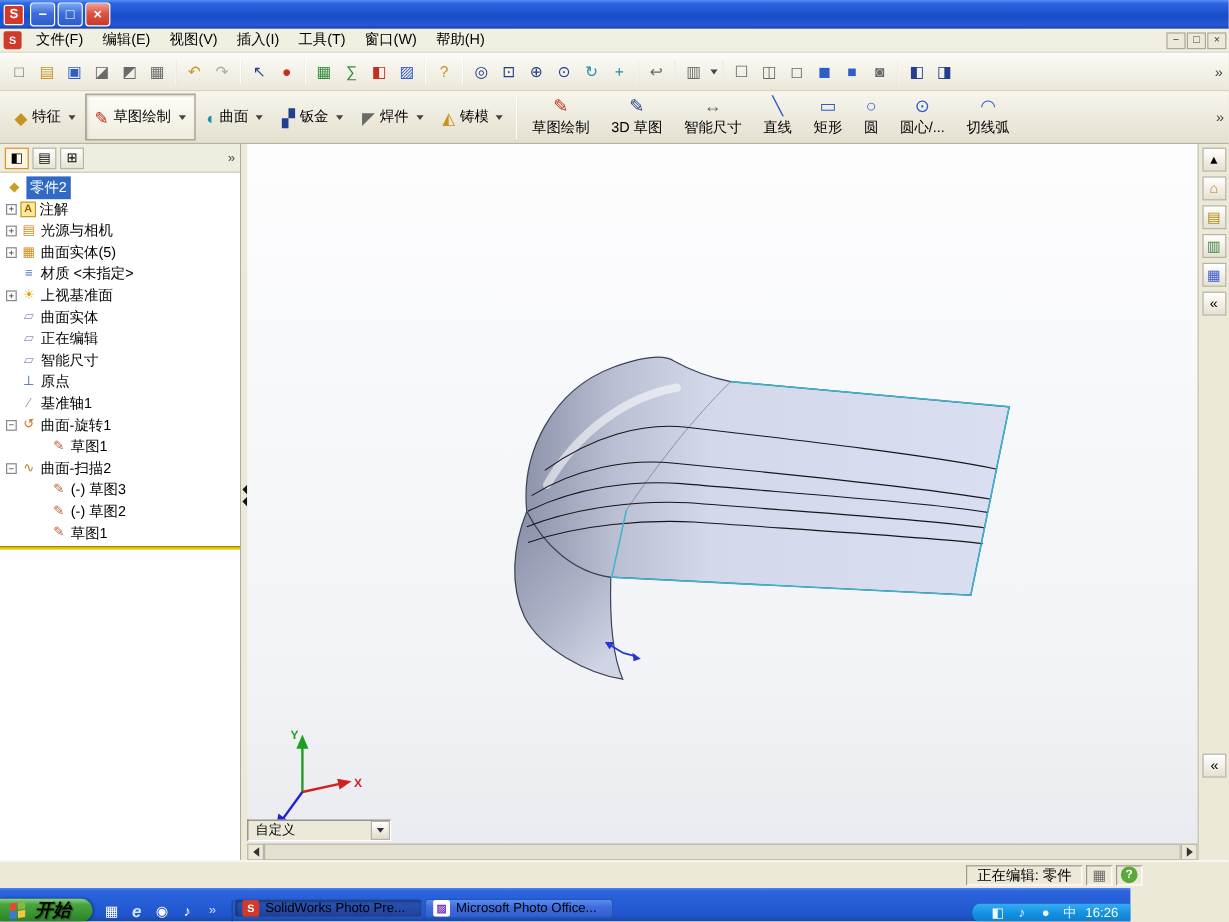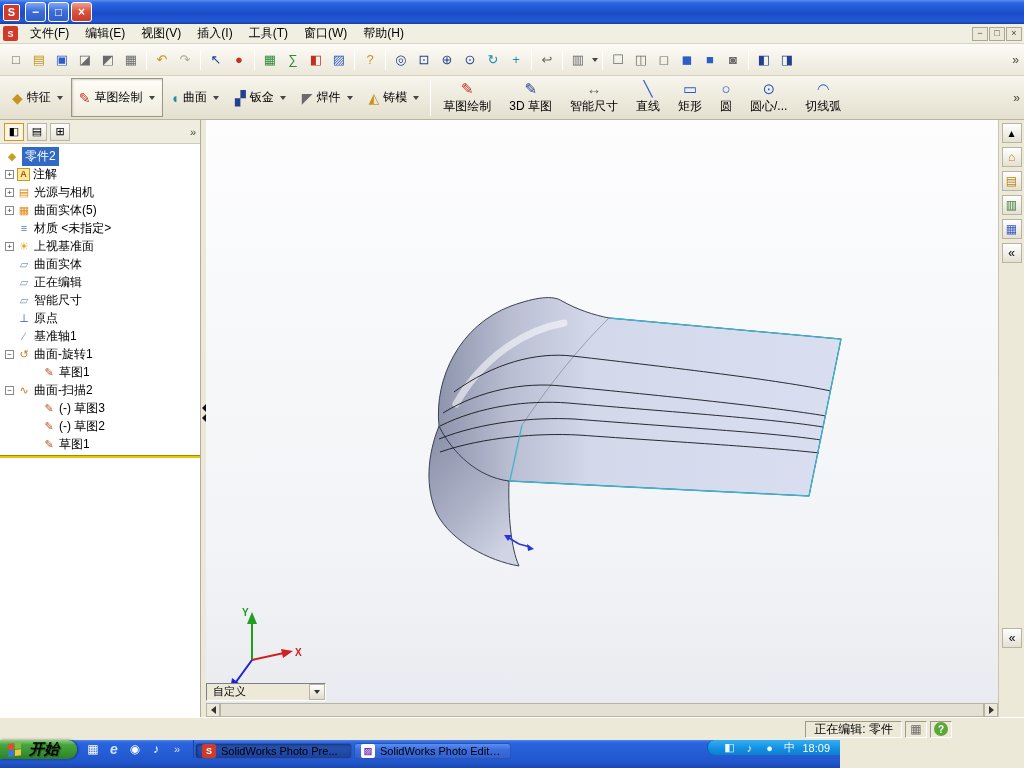--- a/index.html
+++ b/index.html
@@ -87,21 +87,21 @@
 
   
   .statusbar{position:absolute;top:717px;left:0;width:1024px;height:23px;background:#ECE9D8;border-top:1px solid #fff;display:flex;align-items:center;font-size:12px;padding:0 3px;gap:3px;color:#000}
   .sb-fill{flex:1;height:17px}
   .sb-cell{height:17px;display:flex;align-items:center;padding:0 8px;border:1px solid;border-color:#9E9A8A #FFF #FFF #9E9A8A;white-space:nowrap}
   .sb-ic{width:22px;justify-content:center;padding:0}
   .q-badge{width:14px;height:14px;border-radius:50%;background:#5BA839;color:#fff;font-size:10px;font-weight:bold;display:flex;align-items:center;justify-content:center}
   .sb-end{width:66px;height:17px}
 
   
-  .taskbar{position:absolute;top:740px;left:0;width:840px;height:28px;display:flex;align-items:flex-start;color:#fff;
+  .taskbar{position:absolute;top:740px;left:0;width:942px;height:28px;display:flex;align-items:flex-end;color:#fff;
     background:linear-gradient(180deg,#4A85F0 0%,#2A64DE 10%,#2156CC 80%,#1A47AE 100%)}
   .start{display:flex;align-items:center;gap:6px;padding:0 18px 0 8px;font-weight:bold;font-style:italic;font-size:15px;
     background:linear-gradient(180deg,#8ED07F 0%,#48A53F 25%,#37912F 70%,#2E7F28 100%);border-radius:0 11px 11px 0;box-shadow:1px 0 3px rgba(0,0,0,.45);text-shadow:1px 1px 1px #1E5A1C}
   .flag{width:15px;height:14px;display:grid;grid-template-columns:6px 6px;grid-template-rows:6px 6px;gap:1px;transform:skewY(-8deg)}
   .flag i{display:block}
   .f1{background:#E34A33}.f2{background:#7FBA42}.f3{background:#3B78D8}.f4{background:#F5C63F}
   .ql{display:flex;align-items:center;gap:3px;padding:0 7px;border-right:1px solid #1A44A8}
   .qlbtn{width:18px;height:18px;font-size:12px;display:flex;align-items:center;justify-content:center;color:#fff}
   .ql-ie{color:#CFE4FF;font-weight:bold;font-style:italic;font-size:14px}
   .ql-ovf{font-size:11px;color:#CFE0FF}
@@ -472,22 +472,22 @@
     <button class="qlbtn">◉</button>
     <button class="qlbtn">♪</button>
     <button class="qlbtn ql-ovf">»</button>
   </span>
   <button class="task active">
     <span class="chip chip-sw">S</span>
     <span class="lab">SolidWorks Photo Pre...</span>
   </button>
   <button class="task">
     <span class="chip chip-photo">▨</span>
-    <span class="lab">SolidWorks Photo Edito...</span>
+    <span class="lab">Microsoft Photo Office...</span>
   </button>
   <span class="tray">
     <span class="trico">◧</span>
     <span class="trico">♪</span>
     <span class="trico">●</span>
     <span class="trico">中</span>
-    <span class="time">18:09</span>
+    <span class="time">16:26</span>
   </span>
 </div>
 
 </body></html>

